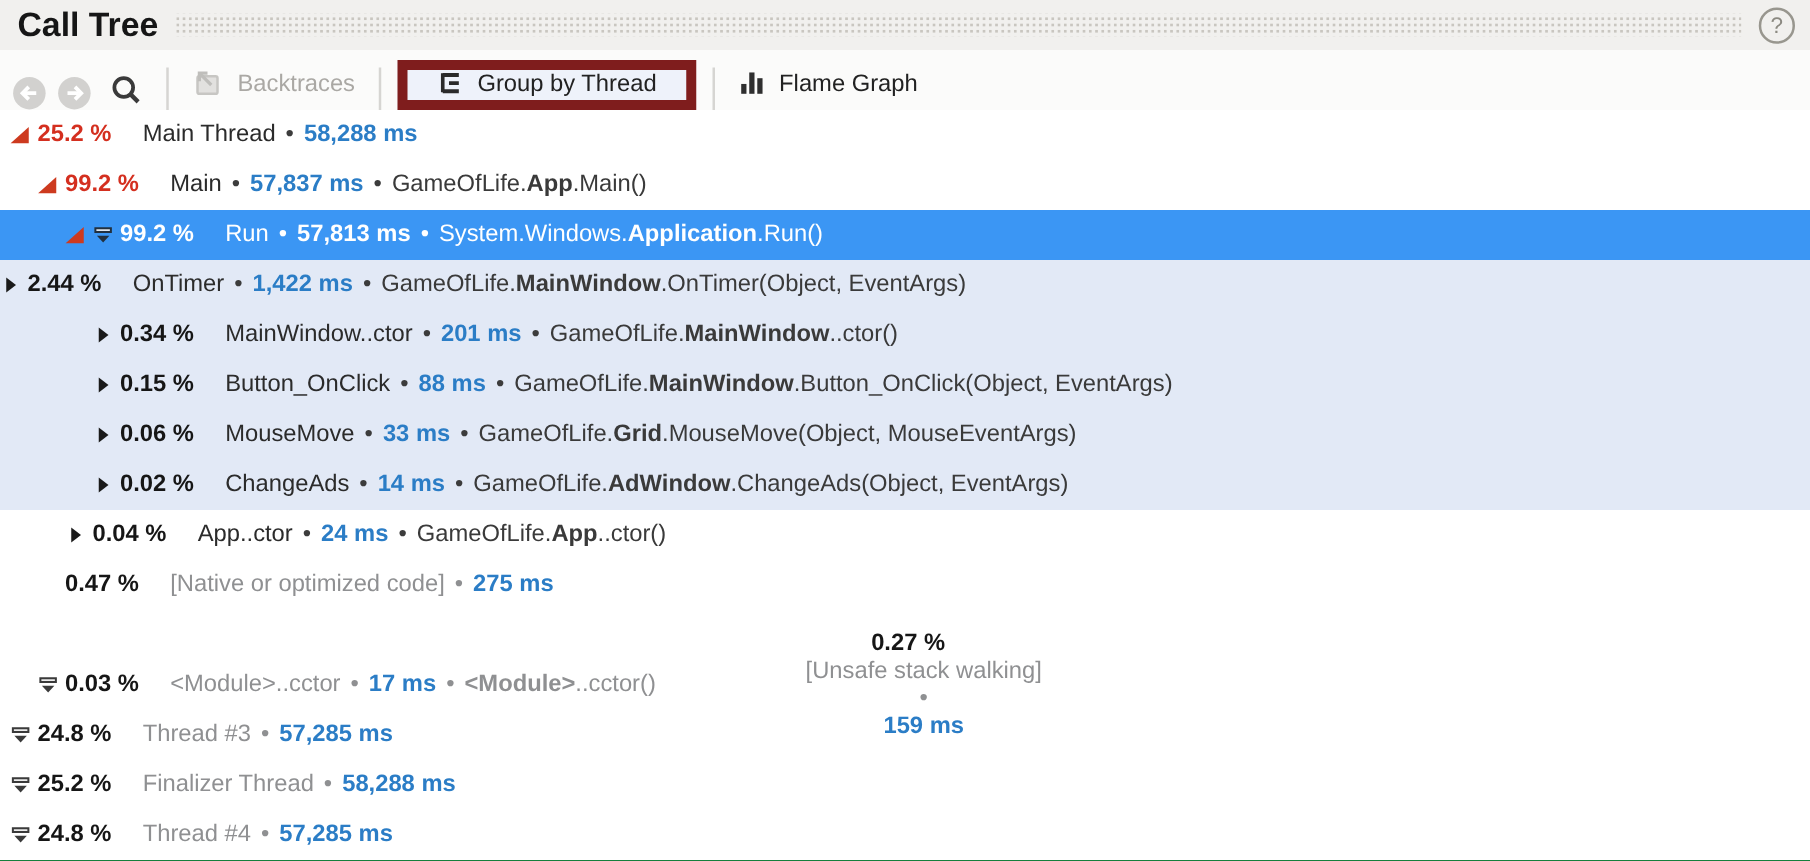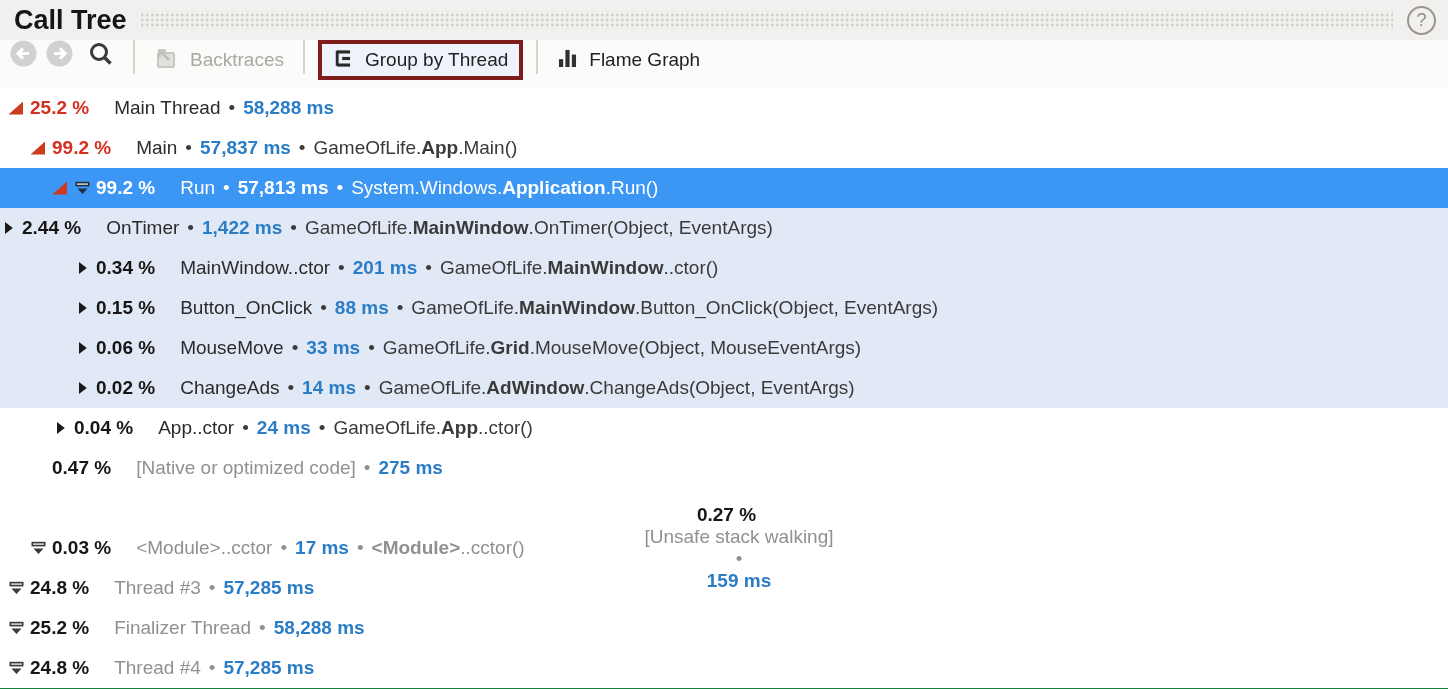--- a/index.html
+++ b/index.html
@@ -8,29 +8,29 @@
 
   .window { width:1448px; height:689px; display:flex; flex-direction:column; }
 
   
   .titlebar { height:40px; background:#f1f0ee; display:flex; align-items:center; padding:0 12px 0 14px; gap:14px; flex:0 0 auto; }
   .title { font-size:27px; font-weight:bold; color:#161616; white-space:nowrap; }
   .dots { flex:1; height:18px; background-image:radial-gradient(circle, #c9c6c0 1px, transparent 1.4px); background-size:5px 5px; background-position:center; }
   .help-btn { width:29px; height:29px; border:2px solid #98968e; border-radius:50%; color:#8b8981; font-size:18px; line-height:1; display:flex; align-items:center; justify-content:center; background:transparent; flex:0 0 auto; }
 
   
-  .toolbar { height:48px; background:#fbfbfa; display:flex; align-items:flex-start; padding:0 10px; flex:0 0 auto; }
+  .toolbar { height:48px; background:#fbfbfa; display:flex; align-items:flex-end; padding:0 10px; flex:0 0 auto; }
   .nav-btn { width:27px; height:27px; margin-right:9px; border:none; background:transparent; padding:0; display:flex; align-items:center; justify-content:center; }
   .nav-btn svg { display:block; }
   .search-btn { width:30px; height:30px; margin:0 4px; border:none; background:transparent; padding:0; display:flex; align-items:center; justify-content:center; }
   .sep { width:2px; height:34px; background:#d6d5d2; margin:0 13px; flex:0 0 auto; }
   .tool-btn { display:flex; align-items:center; gap:11px; border:none; background:transparent; padding:0 6px; height:40px; font-family:inherit; }
   .tool-btn .tool-label { font-size:19px; color:#222222; white-space:nowrap; }
   .tool-btn.disabled .tool-label { color:#aaa8a4; }
-  .tool-btn.active { border:4px solid #7f1d1d; background:#eef2fa; padding:0 11px; }
+  .tool-btn.active { border:8px solid #7f1d1d; background:#eef2fa; padding:0 24px; }
 
   
   .tree { flex:1; background:#15803d; overflow:hidden; }
   .row { height:40px; display:flex; align-items:center; font-size:19px; color:#262626; background:#ffffff; white-space:nowrap; }
   .row.band { background:var(--band-bg, #e2e9f6); }
   .row.selected { background:var(--selection-bg, #3b96f4); }
   .icon-slot { width:22px; height:16px; display:inline-flex; align-items:center; flex:0 0 auto; }
   .icon-slot svg { display:block; }
   .pct { font-weight:bold; color:#161616; margin-right:25px; }
   .pct.red { color:var(--hot-red, #d42f1f); }

